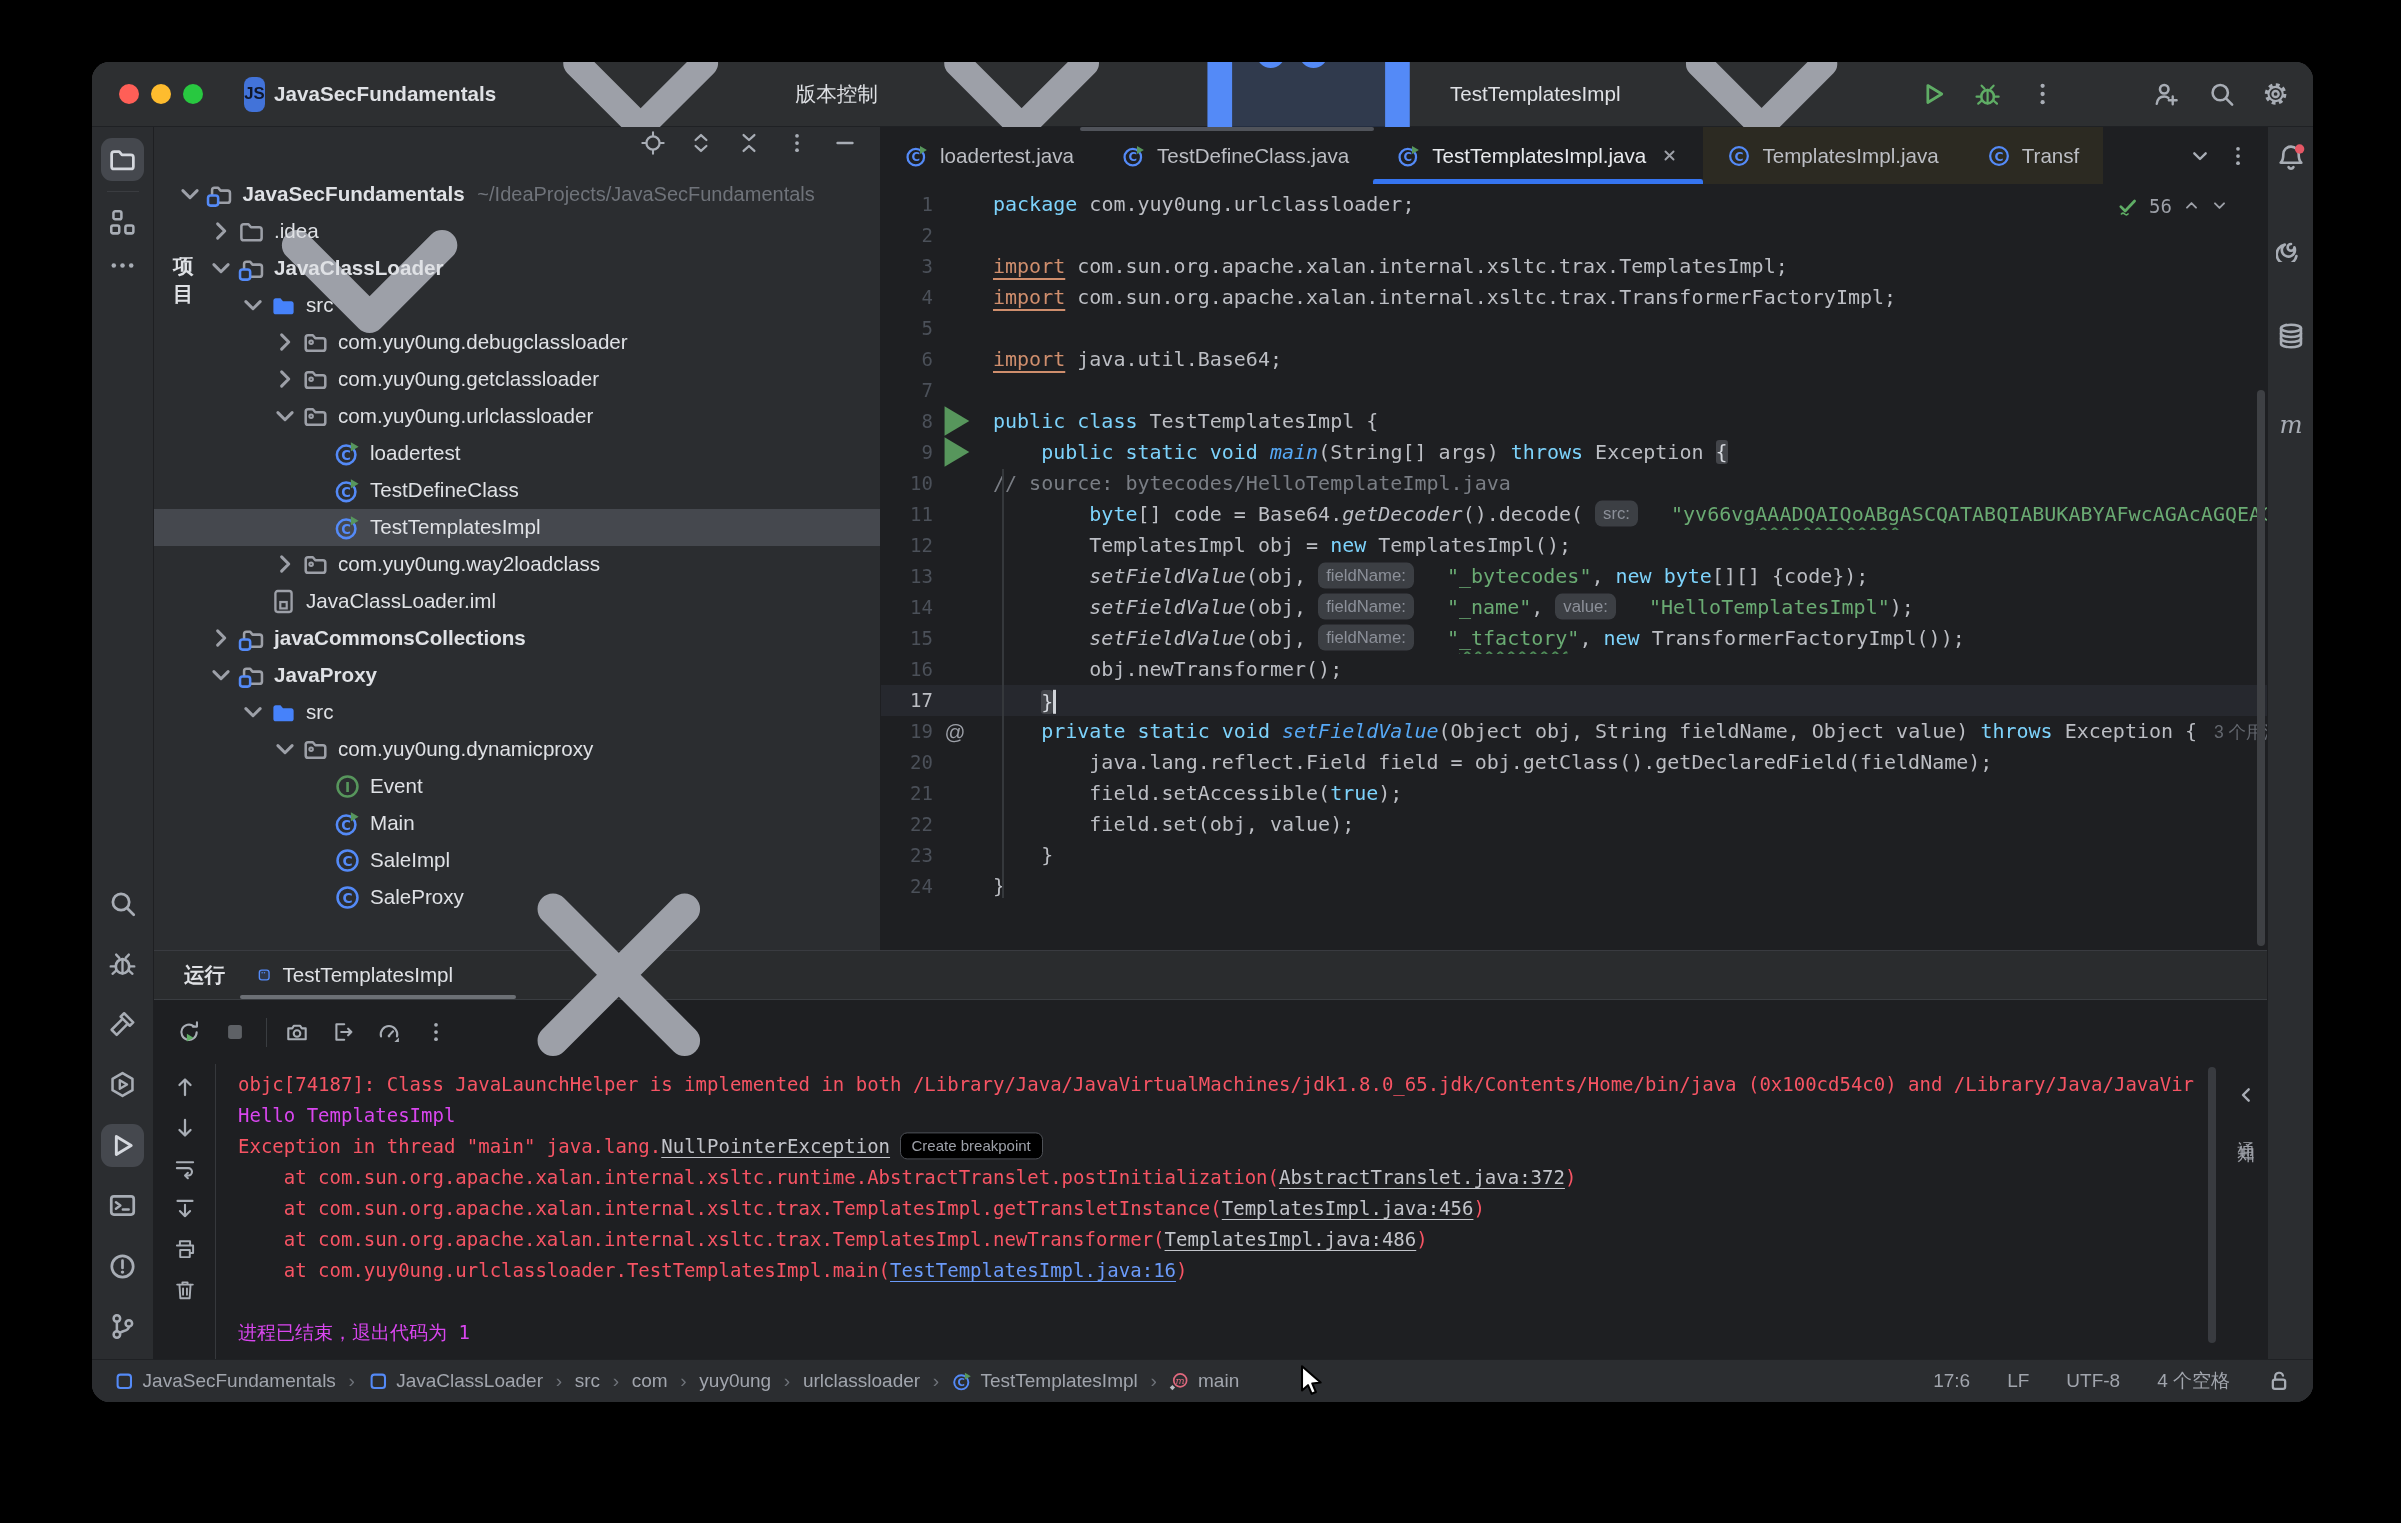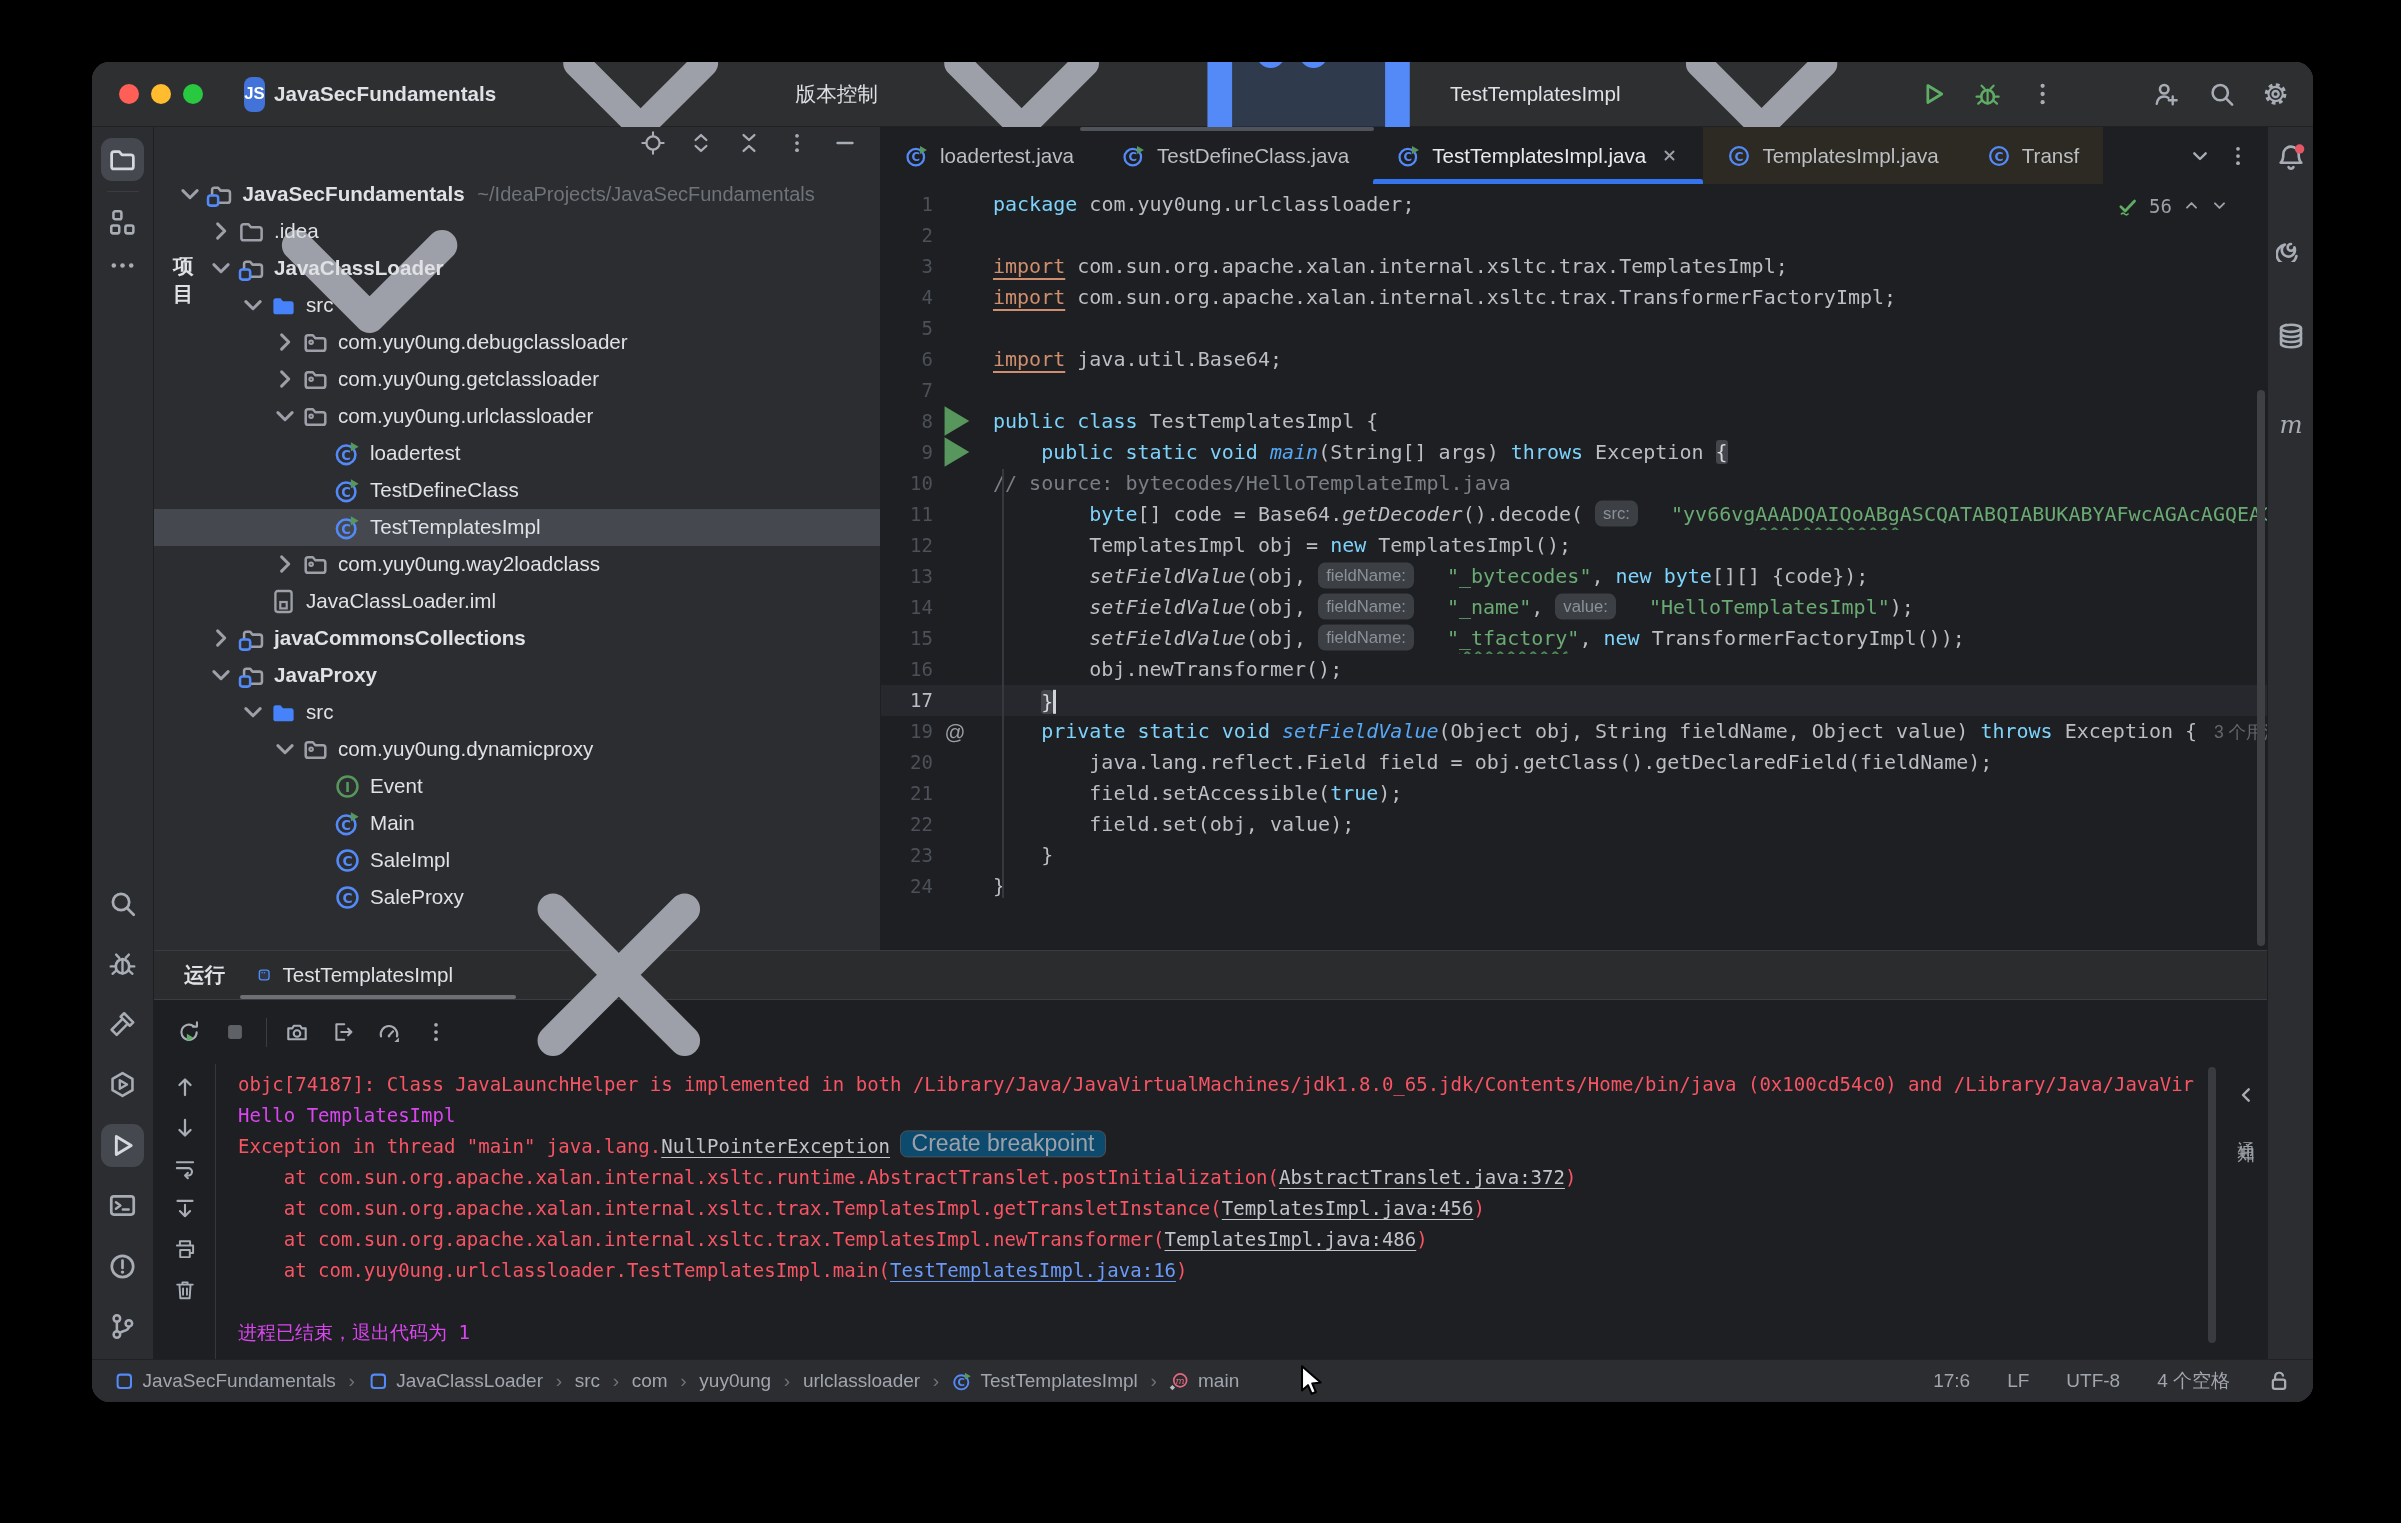--- a/index.html
+++ b/index.html
@@ -9,21 +9,21 @@
   .window{position:absolute;left:92px;top:62px;width:2221px;height:1340px;background:#2b2d30;
     border-radius:17.5px;overflow:hidden;display:flex;flex-direction:column;
     box-shadow:inset 0 0 0 0.8px rgba(255,255,255,.08)}
   
   .titlebar{height:65px;flex:none;display:flex;align-items:center;background:#2d2f31;
     border-bottom:0.8px solid #1f2124;padding:0 24px 0 27px;gap:20.6px}
   .traffic{display:flex;gap:12px;margin-right:20.6px}
   .tl{width:20px;height:20px;border-radius:50%;display:block}
   .tl.red{background:#ff5f57}.tl.yellow{background:#febc2e}.tl.green{background:#28c840}
   .tb-widget{display:flex;align-items:center;gap:9.5px}
-  .js-badge{width:35px;height:35px;border-radius:8px;background:#4273d9;color:#ffffff;
+  .js-badge{width:35px;height:35px;border-radius:8px;background:#4273d9;color:#0f172a;
     display:flex;align-items:center;justify-content:center;font-size:16.7px;font-weight:700}
   .tb-label{font-size:20.6px;color:#dfe1e5;white-space:nowrap}
   .strong{font-weight:700}
   .tb-chev{width:17.5px;height:17.5px;color:#9da0a8;display:inline-flex}
   .tb-right{margin-left:auto;display:flex;align-items:center;gap:27px}
   .tb-btn{width:30px;height:30px;color:#a8adb5;display:inline-flex;align-items:center;justify-content:center}
   .tb-gap{width:48px}
   .tb-icon{width:27px;height:27px;display:inline-flex}
   
   .main{flex:1;display:flex;min-height:0}
@@ -107,21 +107,21 @@
   .rp-body{flex:1;display:flex;min-height:0;position:relative}
   .con-toolbar{width:62px;flex:none;border-right:0.8px solid #36383c;display:flex;flex-direction:column;align-items:center;padding-top:9.5px;gap:13.5px}
   .con-toolbar .pbtn{width:27px;height:27px}
   #console{flex:1;min-width:0;overflow:hidden;padding:4.8px 71px 0 22px;font-family:"DejaVu Sans Mono",monospace;font-size:19px;line-height:31px}
   .conline{white-space:pre;height:31px}
   .seg-r{color:#f75464}
   .seg-w{color:#d946ef}
   .seg-lg{color:#c2c4ca;text-decoration:underline;text-underline-offset:4px}
   .seg-lb{color:#6b9bfa;text-decoration:underline;text-underline-offset:4px}
   .seg-pill{display:inline-block;border:0.8px solid #4e5157;color:#9da0a8;border-radius:7.1px;padding:0 11px;margin-left:9.5px;
-    font-family:"Liberation Sans",sans-serif;font-size:23px;line-height:25.4px;transform:translateY(-1.6px);background:#0c4a6e}
+    font-family:"Liberation Sans",sans-serif;font-size:15px;line-height:25.4px;transform:translateY(-1.6px);background:#000000}
   .con-scroll{position:absolute;right:51px;top:3.2px;width:8px;height:276px;background:#393b40;border-radius:4px}
   .con-handle{position:absolute;right:6.4px;top:16px;display:flex;flex-direction:column;align-items:center;gap:17.5px;color:#9da0a8}
   .con-handle .pbtn{width:29px;height:29px}
   .vtext{writing-mode:vertical-rl;font-size:18px;letter-spacing:4px;color:#9da0a8}
   
   .statusbar{height:43px;flex:none;display:flex;align-items:center;background:#2b2d30;border-top:0.8px solid #1f2124;
     padding:0 22px;font-size:19px;color:#a1a5ad}
   #crumbs{display:flex;align-items:center;gap:12.7px;white-space:nowrap;overflow:hidden}
   .bitem{display:inline-flex;align-items:center;gap:8px}
   .bicon{width:20.6px;height:20.6px;display:inline-flex}

